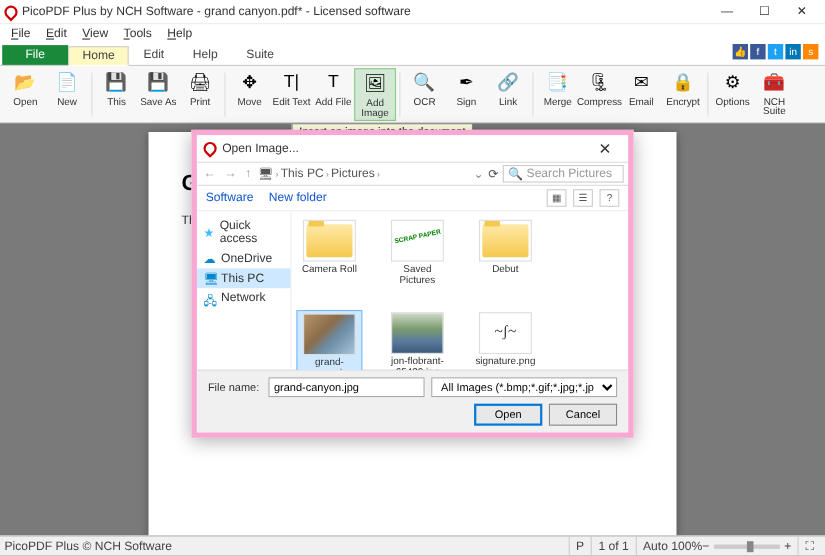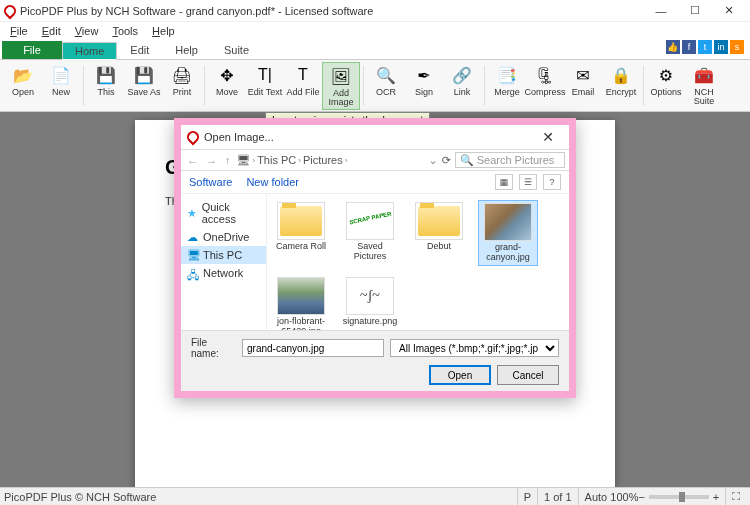--- a/index.html
+++ b/index.html
@@ -8,61 +8,61 @@
 .titlebar .ico{width:12px;height:12px;margin-right:4px;display:inline-block;border:2px solid #c00;border-radius:50% 50% 50% 0;transform:rotate(-45deg)}
 .titlebar .title{flex:1;color:#333}
 .winbtns{display:flex;gap:0}
 .winbtns div{width:34px;height:22px;display:flex;align-items:center;justify-content:center;color:#333}
 .menubar{height:18px;display:flex;align-items:center;padding:0 4px;gap:2px;color:#333}
 .menubar span{padding:0 6px}
 .menubar span u{text-decoration:underline}
 .tabbar{height:20px;display:flex;align-items:flex-end;background:#fff;border-bottom:1px solid #ccc;padding-left:2px;position:relative}
 .tab{padding:2px 12px;border:1px solid transparent;color:#444;cursor:pointer}
 .tab.file{background:#1a8a3a;color:#fff;border-radius:0}
-.tab.active{background:#14b8a6;border:1px solid #ccc;border-bottom:1px solid #fff;margin-bottom:-1px}
+.tab.active{background:#fef9c3;border:1px solid #ccc;border-bottom:1px solid #fff;margin-bottom:-1px}
 .social{position:absolute;right:6px;top:0;display:flex;gap:2px}
 .social span{width:14px;height:14px;display:inline-block;color:#fff;font-size:9px;text-align:center;line-height:14px}
 .si-like{background:#3b5998}.si-fb{background:#3b5998}.si-tw{background:#1da1f2}.si-in{background:#0077b5}.si-s{background:#f80}
 .ribbon{height:52px;background:#f7f7f7;border-bottom:1px solid #ccc;display:flex;align-items:flex-start;padding:2px 4px;gap:0}
 .rbtn{width:38px;height:48px;display:flex;flex-direction:column;align-items:center;justify-content:flex-start;padding-top:2px;gap:2px;cursor:pointer}
 .rbtn.down{background:#d5e8d5;border:1px solid #8c8}
 .ricon{width:22px;height:22px;display:flex;align-items:center;justify-content:center;font-size:16px}
 .rbtn .lbl{font-size:9px;color:#333;text-align:center;line-height:1}
 .sep{width:1px;height:40px;background:#ddd;margin:4px 3px}
 .tooltip{position:absolute;left:265px;top:112px;background:#ffffe1;border:1px solid #888;padding:2px 6px;font-size:10px;z-index:5}
 .workarea{position:absolute;left:0;right:0;top:112px;bottom:18px;background:#7a7a7a;display:flex;justify-content:center;overflow:hidden}
 .page{width:480px;background:#fff;margin-top:8px;box-shadow:0 2px 8px rgba(0,0,0,.4);padding:36px 30px}
 .page h1{font-size:20px;font-weight:600;margin-bottom:14px}
 .page p{font-size:11px;color:#333;line-height:1.5}
 .statusbar{position:absolute;left:0;right:0;bottom:0;height:18px;background:#f0f0f0;border-top:1px solid #ccc;display:flex;align-items:center;padding:0 4px;font-size:10px;color:#444}
 .statusbar .spacer{flex:1}
 .statusbar .seg{padding:0 6px;border-left:1px solid #ccc;height:100%;display:flex;align-items:center}
 .zoom-slider{width:60px;height:4px;background:#ccc;margin:0 4px;position:relative}
 .zoom-slider::after{content:"";position:absolute;left:30px;top:-3px;width:6px;height:10px;background:#888}
 
-.dialog{position:absolute;left:174px;top:118px;width:402px;height:280px;background:#fff;border:7px solid #f9a8d4;box-shadow:0 4px 16px rgba(0,0,0,.3);z-index:10;display:flex;flex-direction:column}
+.dialog{position:absolute;left:174px;top:118px;width:402px;height:280px;background:#fff;border:5px solid #f9a8d4;box-shadow:0 4px 16px rgba(0,0,0,.3);z-index:10;display:flex;flex-direction:column}
 .dlg-title{height:24px;display:flex;align-items:center;padding:0 6px;background:#fff}
 .dlg-title .ico{width:12px;height:12px;margin-right:5px;display:inline-block;border:2px solid #c00;border-radius:50% 50% 50% 0;transform:rotate(-45deg)}
 .dlg-title .t{flex:1;color:#333}
 .dlg-title .x{width:30px;text-align:center;color:#333;cursor:pointer;font-size:14px}
 .dlg-nav{height:22px;border-top:1px solid #ddd;border-bottom:1px solid #ddd;display:flex;align-items:center;padding:0 4px;gap:4px;font-size:10px;color:#555}
 .dlg-nav .arrow{color:#999;padding:0 2px}
 .dlg-nav .crumb{flex:1;display:flex;align-items:center;gap:2px}
 .dlg-nav .chev{color:#888;font-size:8px}
 .dlg-nav .search{width:110px;height:16px;border:1px solid #ccc;padding:0 4px;color:#999;display:flex;align-items:center;gap:3px}
 .dlg-toolbar{height:22px;display:flex;align-items:center;padding:0 8px;gap:14px;color:#15c;font-size:10px}
 .dlg-toolbar .rt{margin-left:auto;display:flex;gap:6px;color:#555}
 .viewbtn{width:18px;height:16px;border:1px solid #ccc;display:flex;align-items:center;justify-content:center;font-size:9px}
 .dlg-body{flex:1;display:flex;border-top:1px solid #eee;overflow:hidden}
 .dlg-side{width:86px;border-right:1px solid #eee;padding:4px 0}
 .side-item{padding:3px 6px;display:flex;align-items:center;gap:4px;font-size:10px;color:#333;cursor:pointer}
 .side-item.sel{background:#cde8ff}
 .side-ico{width:12px;height:12px;display:inline-block}
 .ic-star{color:#4bf}.ic-cloud{color:#08c}.ic-pc{color:#08c}.ic-net{color:#08c}
-.dlg-files{flex:1;padding:6px 4px;display:flex;flex-wrap:wrap;align-content:flex-start;gap:9px;overflow:auto}
+.dlg-files{flex:1;padding:6px 4px;display:flex;flex-wrap:wrap;align-content:flex-start;gap:20px;overflow:auto}
 .file{width:60px;display:flex;flex-direction:column;align-items:center;gap:2px;padding:2px;cursor:pointer}
 .file.sel{background:#cde8ff;border:1px solid #7bf}
 .file .thumb{width:48px;height:38px;border:1px solid #ddd;display:flex;align-items:center;justify-content:center;font-size:9px;color:#999;overflow:hidden}
 .file .fn{font-size:9px;text-align:center;color:#333;line-height:1.1;word-break:break-word}
 .folder-ico{width:42px;height:30px;background:linear-gradient(#ffe9a8,#f5c94e);border-radius:2px;position:relative}
 .folder-ico::before{content:"";position:absolute;top:-4px;left:2px;width:14px;height:6px;background:#f5c94e;border-radius:2px 2px 0 0}
 .thumb.canyon{background:linear-gradient(135deg,#b8956a 0%,#8a6d4a 40%,#6b8ca5 60%,#a8c4d8 100%)}
 .thumb.river{background:linear-gradient(180deg,#cfd8c8 0%,#7a9b6e 40%,#5b7a9e 70%,#3d5a7a 100%)}
 .thumb.sig{background:#fff;color:#333;font-family:cursive;font-size:14px}
 .thumb.scrap{background:#fff;position:relative}

